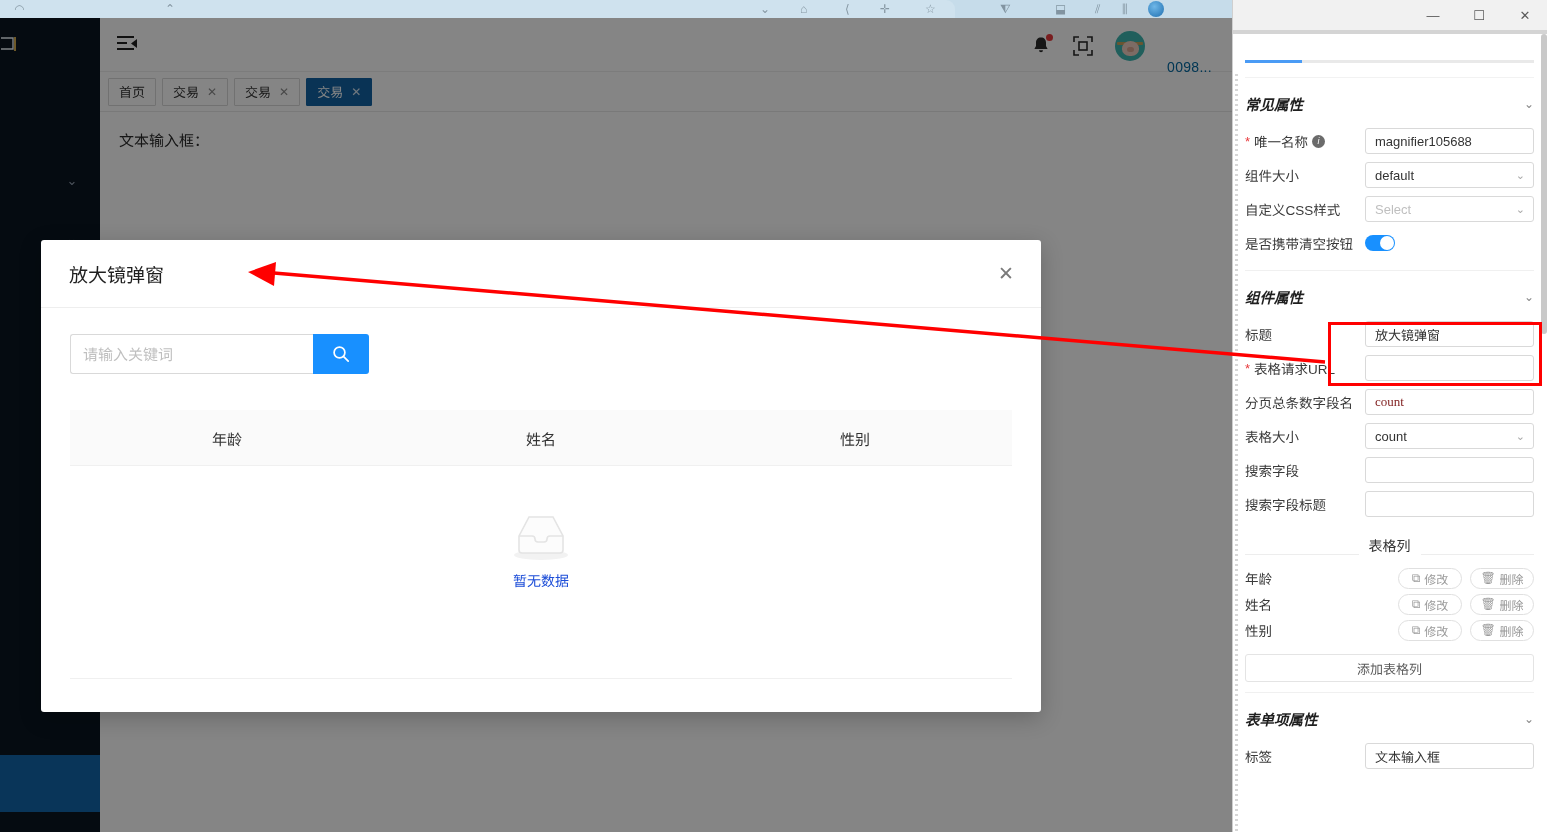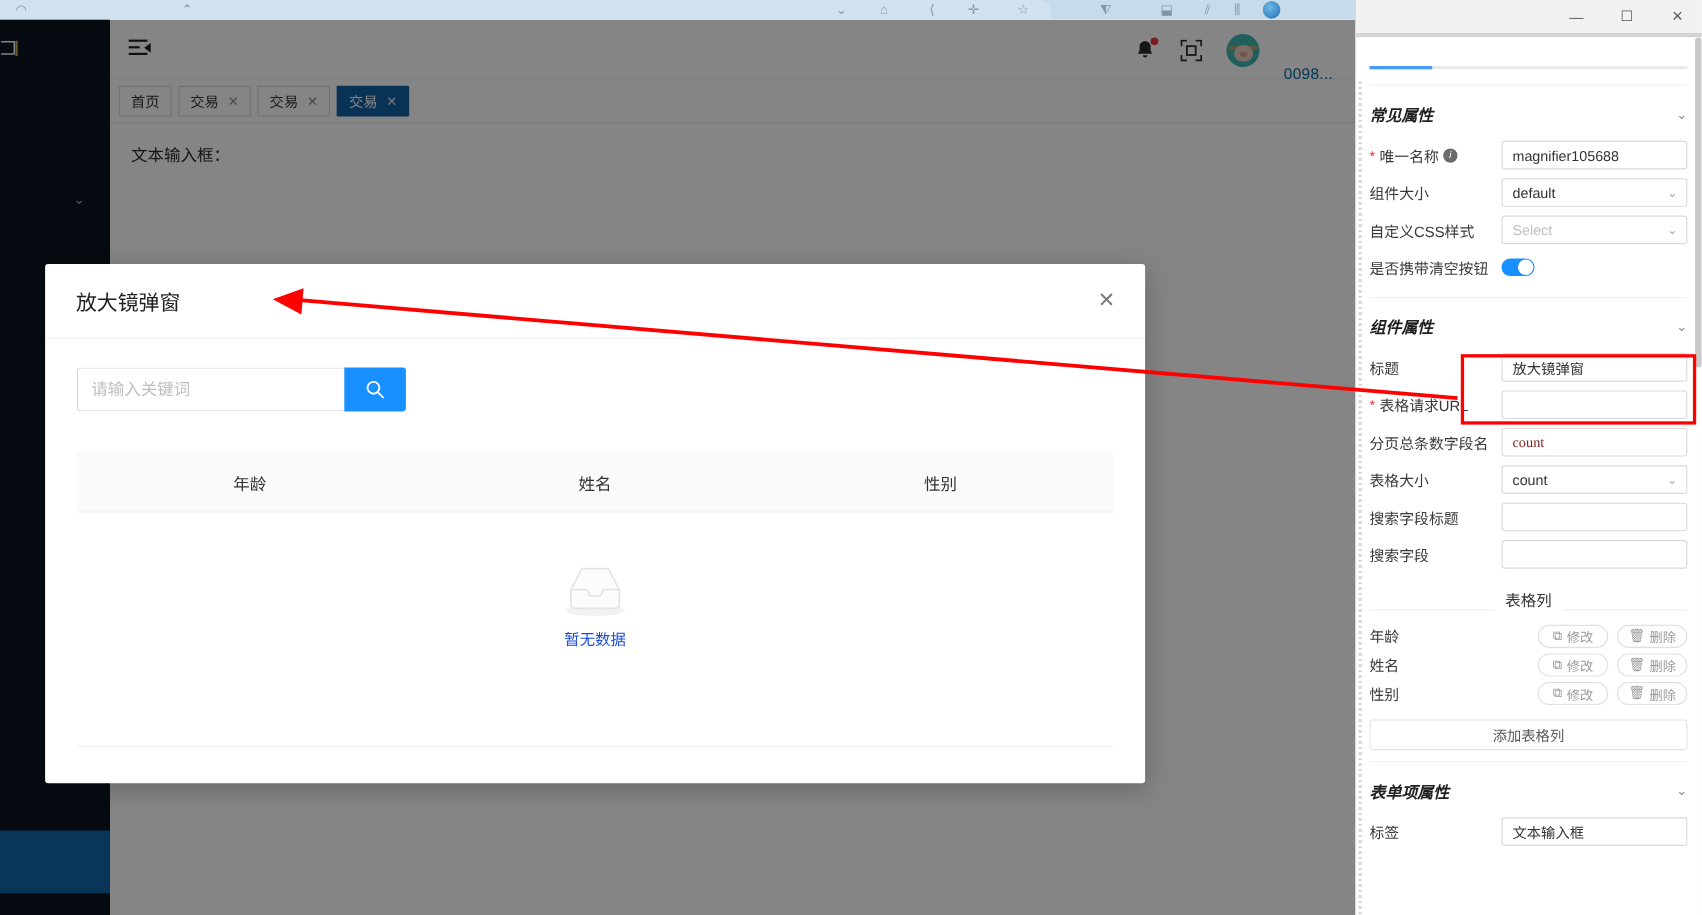--- a/index.html
+++ b/index.html
@@ -544,30 +544,30 @@
           <div class="fctl">
             <div class="sel">
               <span>count</span>
               <span class="chv">⌄</span>
             </div>
           </div>
         </div>
 
         <div class="frow">
           <div class="flabel">
+            <span>搜索字段</span>
+          </div>
+          <div class="fctl">
+            <div class="inp"></div>
+          </div>
+        </div>
+
+        <div class="frow">
+          <div class="flabel">
             <span>搜索字段标题</span>
-          </div>
-          <div class="fctl">
-            <div class="inp"></div>
-          </div>
-        </div>
-
-        <div class="frow">
-          <div class="flabel">
-            <span>搜索字段</span>
           </div>
           <div class="fctl">
             <div class="inp"></div>
           </div>
         </div>
 
         <div class="divider-label">
           <span class="ln"></span>
           <span class="tx">表格列</span>
           <span class="ln"></span>

